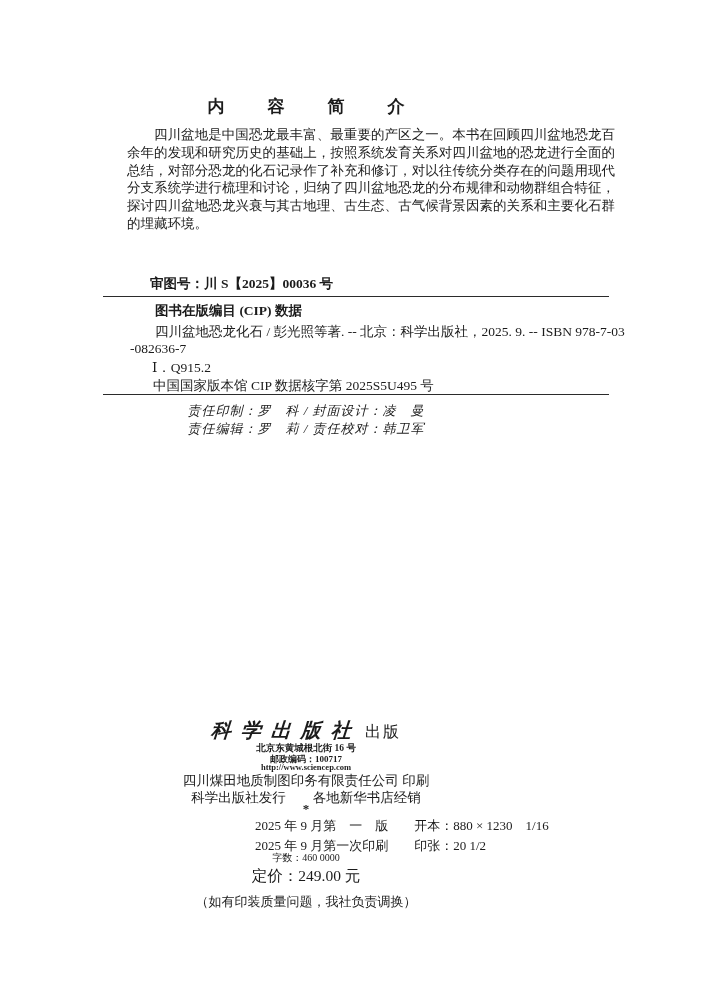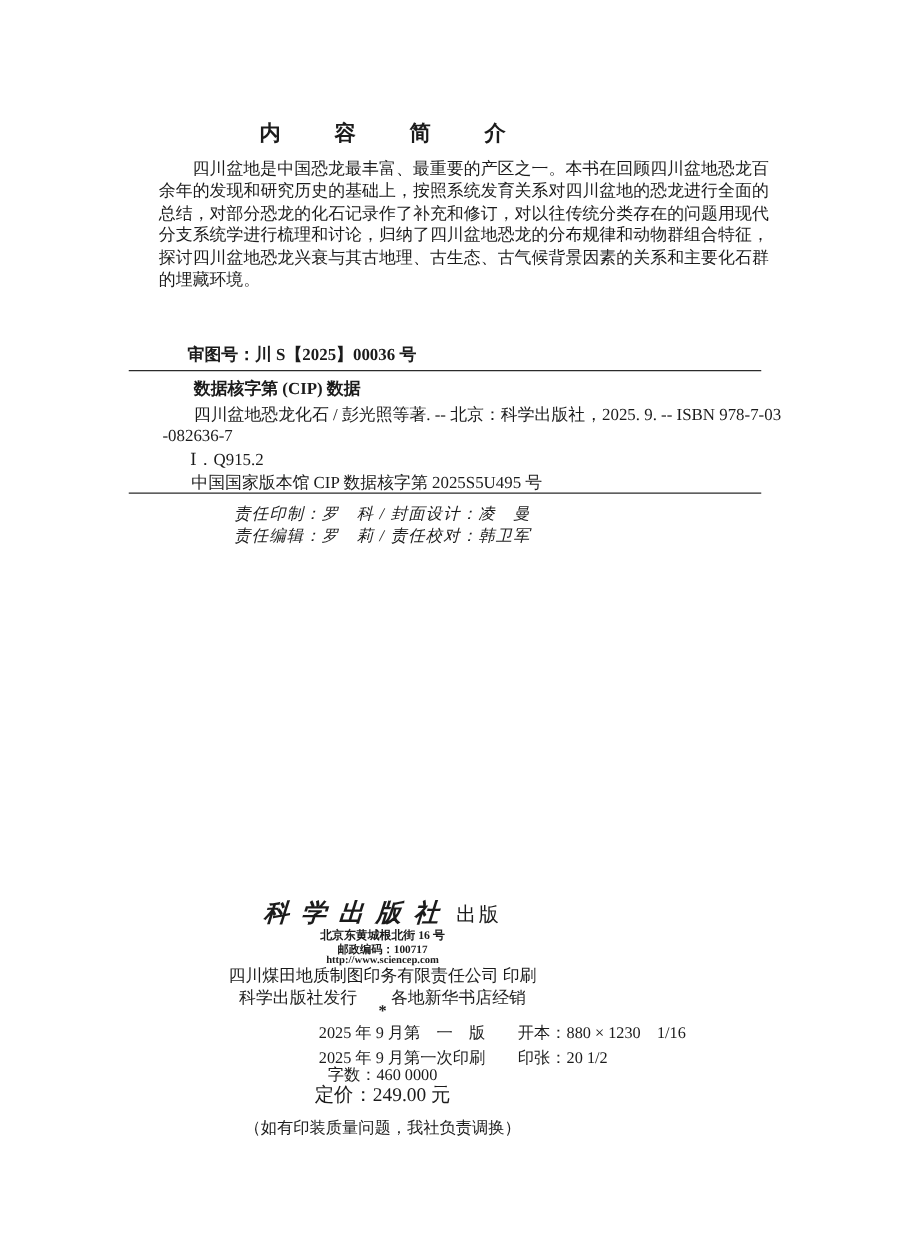--- a/index.html
+++ b/index.html
@@ -72,38 +72,38 @@
   .pub-printer  { top: 772px; font-size: 13.5px; }
   .pub-distrib  { top: 789px; font-size: 13.5px; }
   .star         { top: 801px; font-size: 13px; font-weight: bold; }
 
   .print-info {
     top: 816px; left: 255px;
     font-size: 13px;
     line-height: 20px;
     white-space: nowrap;
   }
-  .word-count { top: 851px; font-size: 13px; }
+  .word-count { top: 851px; font-size: 10px; }
   .price      { top: 866px; font-size: 15.5px; font-weight: normal; }
   .notice     { top: 893px; font-size: 13px; }
 </style>
 </head>
 <body>
 
 <div class="abs center page-title">内　容　简　介</div>
 
 <div class="abs intro">
   <p>四川盆地是中国恐龙最丰富、最重要的产区之一。本书在回顾四川盆地恐龙百余年的发现和研究历史的基础上，按照系统发育关系对四川盆地的恐龙进行全面的总结，对部分恐龙的化石记录作了补充和修订，对以往传统分类存在的问题用现代分支系统学进行梳理和讨论，归纳了四川盆地恐龙的分布规律和动物群组合特征，探讨四川盆地恐龙兴衰与其古地理、古生态、古气候背景因素的关系和主要化石群的埋藏环境。</p>
 </div>
 
 <div class="abs map-approval">审图号：川 S【2025】00036 号</div>
 
 <div class="abs rule rule-top"></div>
 
-<div class="abs cip-heading">数据核字第 (CIP) 数据</div>
+<div class="abs cip-heading">图书在版编目 (CIP) 数据</div>
 <div class="abs cip-line1">四川盆地恐龙化石 / 彭光照等著. -- 北京：科学出版社，2025. 9. -- ISBN 978-7-03</div>
 <div class="abs cip-line1b">-082636-7</div>
 <div class="abs cip-line2">Ⅰ．Q915.2</div>
 <div class="abs cip-line3">中国国家版本馆 CIP 数据核字第 2025S5U495 号</div>
 
 <div class="abs rule rule-bottom"></div>
 
 <div class="abs center credits">
   <div>责任印制：罗　科 / 封面设计：凌　曼</div>
   <div>责任编辑：罗　莉 / 责任校对：韩卫军</div>

